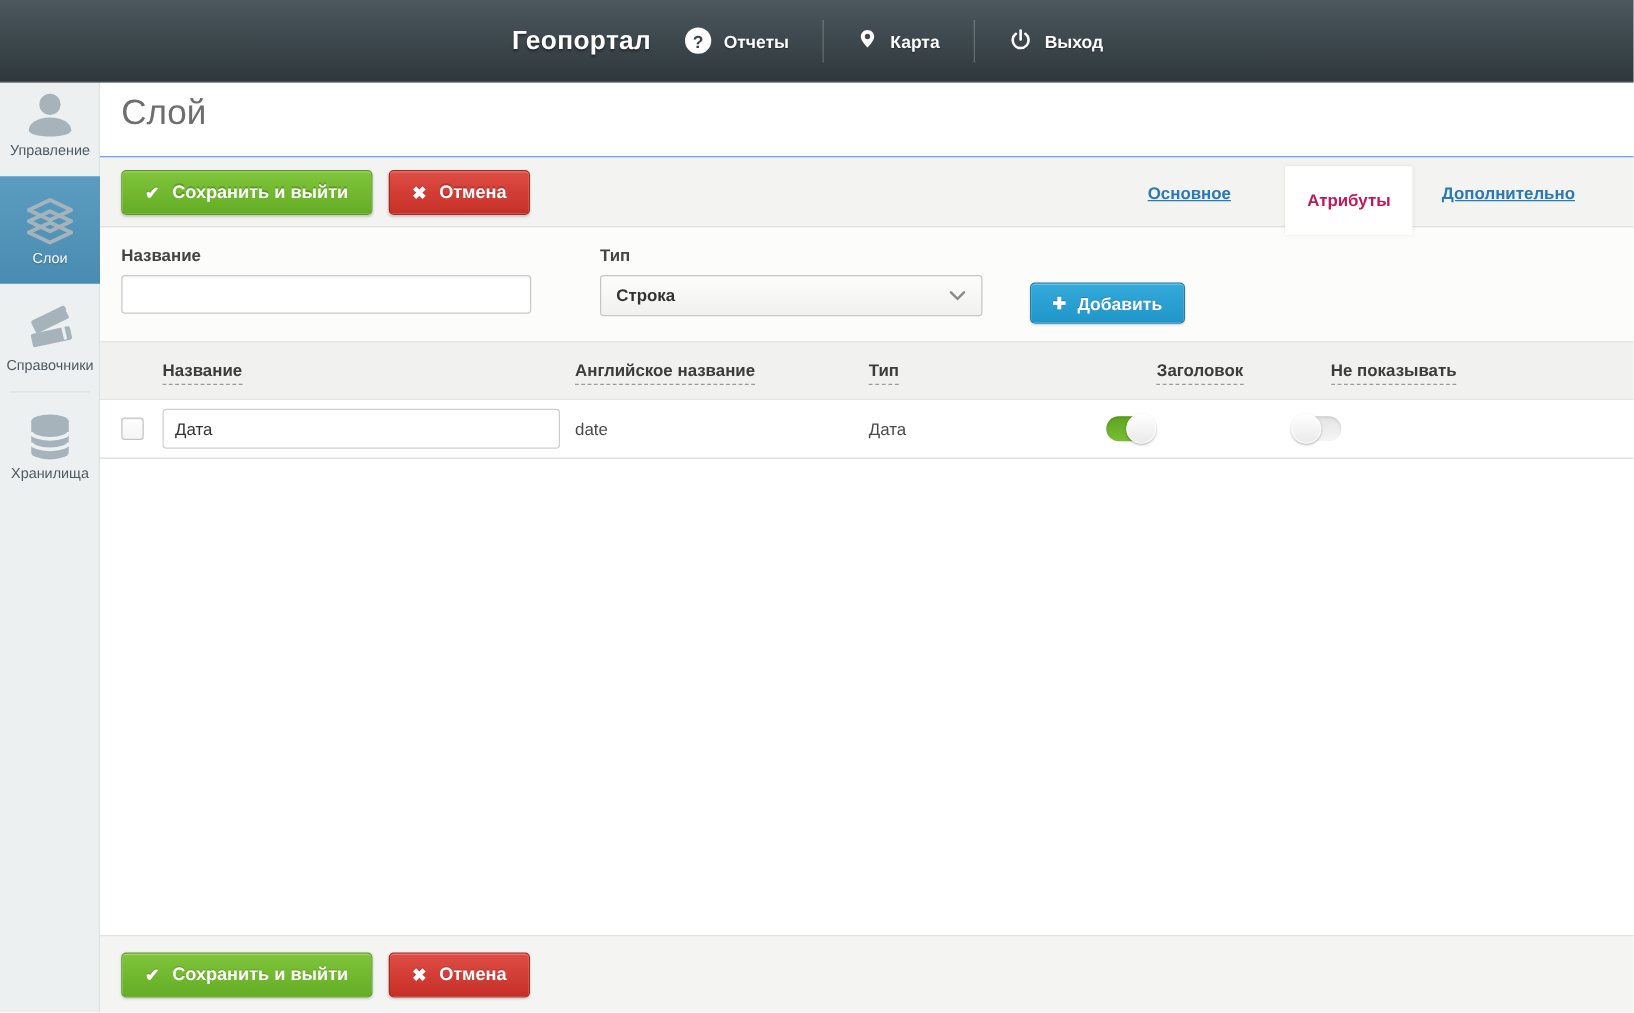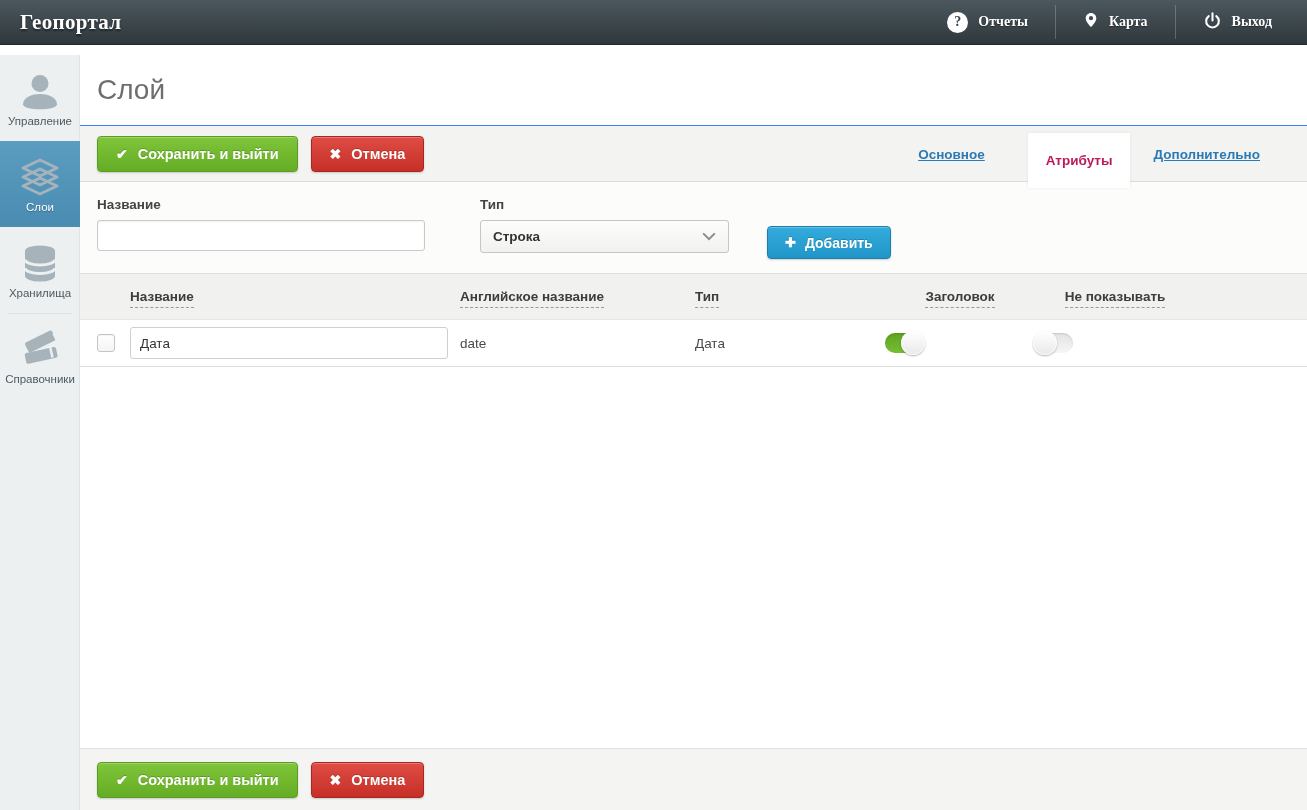--- a/index.html
+++ b/index.html
@@ -4,26 +4,25 @@
 <style>
   * { margin:0; padding:0; box-sizing:border-box; }
   html,body { width:1307px; height:810px; overflow:hidden; }
   body {
     font-family:"Liberation Sans","DejaVu Sans",sans-serif;
     background:#fff; position:relative; color:#444;
   }
 
   
   .topbar {
-    position:absolute; top:0; left:0; width:1307px; height:45px;
+    position:absolute; top:0; left:0; width:1307px; height:66px;
     background:linear-gradient(180deg,#4c575e 0%,#2e383c 100%);
     border-bottom:1px solid #22292c;
-    display:flex; align-items:center; justify-content:space-between;
+    display:flex; align-items:center; justify-content:center;
     z-index:10;
-    font-family:Liberation Serif, serif;
   }
   .logo {
     color:#fff; font-size:21px; font-weight:bold; padding-left:20px;
     text-shadow:0 2px 2px rgba(0,0,0,0.45); letter-spacing:0.3px; cursor:pointer;
   }
   .topnav { display:flex; height:100%; align-items:center; padding-right:8px; }
   .topnav-item {
     display:flex; align-items:center; gap:10px; color:#fff; font-size:14px;
     font-weight:bold; padding:0 27px; height:34px; cursor:pointer;
     border-left:1px solid rgba(255,255,255,0.22);
@@ -104,21 +103,21 @@
     padding:15px 0 0 17px; display:flex; position:relative; z-index:1;
   }
   .field label { display:block; font-size:13.5px; font-weight:bold; color:#444; margin-bottom:8px; }
   .text-input {
     width:328px; height:31px; border:1px solid #c9c9c9; border-radius:3px;
     padding:0 9px; font-size:13px; font-family:inherit; color:#333; background:#fff;
     box-shadow:inset 0 1px 2px rgba(0,0,0,0.05); outline:none;
   }
   .field-type { margin-left:55px; }
   .select-box {
-    width:249px; height:33px; border:1px solid #c6c6c6; border-radius:3px;
+    width:306px; height:33px; border:1px solid #c6c6c6; border-radius:3px;
     background:linear-gradient(180deg,#fdfdfd,#f1f1ef);
     display:flex; align-items:center; justify-content:space-between;
     padding:0 12px; font-size:13.5px; font-weight:bold; color:#333; cursor:pointer;
   }
   .btn-add {
     margin-left:38px; margin-top:29px; height:33px; padding:0 17px;
     background:linear-gradient(180deg,#35abdc,#1f95c9); border-color:#1b7fae;
     font-size:14px; align-self:flex-start;
   }
   .btn-add .bicon { margin-right:9px; font-size:13px; }
@@ -214,49 +213,49 @@
         <path d="M23 23 40 31 23 39 6 31 Z"></path>
       </svg>
     </span>
     <span class="lbl">Слои</span>
   </div>
 
 
   <div class="side-item">
     <span>
       <svg viewBox="0 0 46 46" width="46" height="46">
+        <g transform="rotate(-12 23 23)" fill="currentColor">
+          <rect x="7" y="23" width="32" height="11" rx="2"></rect>
+        </g>
+        <g transform="rotate(-26 23 23)" fill="currentColor">
+          <rect x="12" y="10" width="30" height="11" rx="2"></rect>
+        </g>
+        <g class="db-sep" stroke-width="2.5">
+          <line x1="33" y1="19.5" x2="35.5" y2="30.5"></line>
+          <line x1="36.5" y1="6.5" x2="41.5" y2="16.5"></line>
+        </g>
+      </svg>
+    </span>
+    <span class="lbl">Справочники</span>
+  </div>
+
+  <div class="side-item">
+    <span>
+      <svg viewBox="0 0 46 46" width="46" height="46">
         <g fill="currentColor">
           <ellipse cx="23" cy="10" rx="15" ry="5.5"></ellipse>
           <path d="M8 10 v25 a15 5.5 0 0 0 30 0 V10 Z"></path>
         </g>
         <g class="db-sep" stroke-width="3" fill="none">
           <path d="M8 18.5 a15 5.5 0 0 0 30 0"></path>
           <path d="M8 27 a15 5.5 0 0 0 30 0"></path>
         </g>
       </svg>
     </span>
     <span class="lbl">Хранилища</span>
-  </div>
-
-  <div class="side-item">
-    <span>
-      <svg viewBox="0 0 46 46" width="46" height="46">
-        <g transform="rotate(-12 23 23)" fill="currentColor">
-          <rect x="7" y="23" width="32" height="11" rx="2"></rect>
-        </g>
-        <g transform="rotate(-26 23 23)" fill="currentColor">
-          <rect x="12" y="10" width="30" height="11" rx="2"></rect>
-        </g>
-        <g class="db-sep" stroke-width="2.5">
-          <line x1="33" y1="19.5" x2="35.5" y2="30.5"></line>
-          <line x1="36.5" y1="6.5" x2="41.5" y2="16.5"></line>
-        </g>
-      </svg>
-    </span>
-    <span class="lbl">Справочники</span>
   </div>
 
 </aside>
 
 <main class="main">
 
   <div class="page-header">
     <h1 class="page-title">Слой</h1>
   </div>
 

